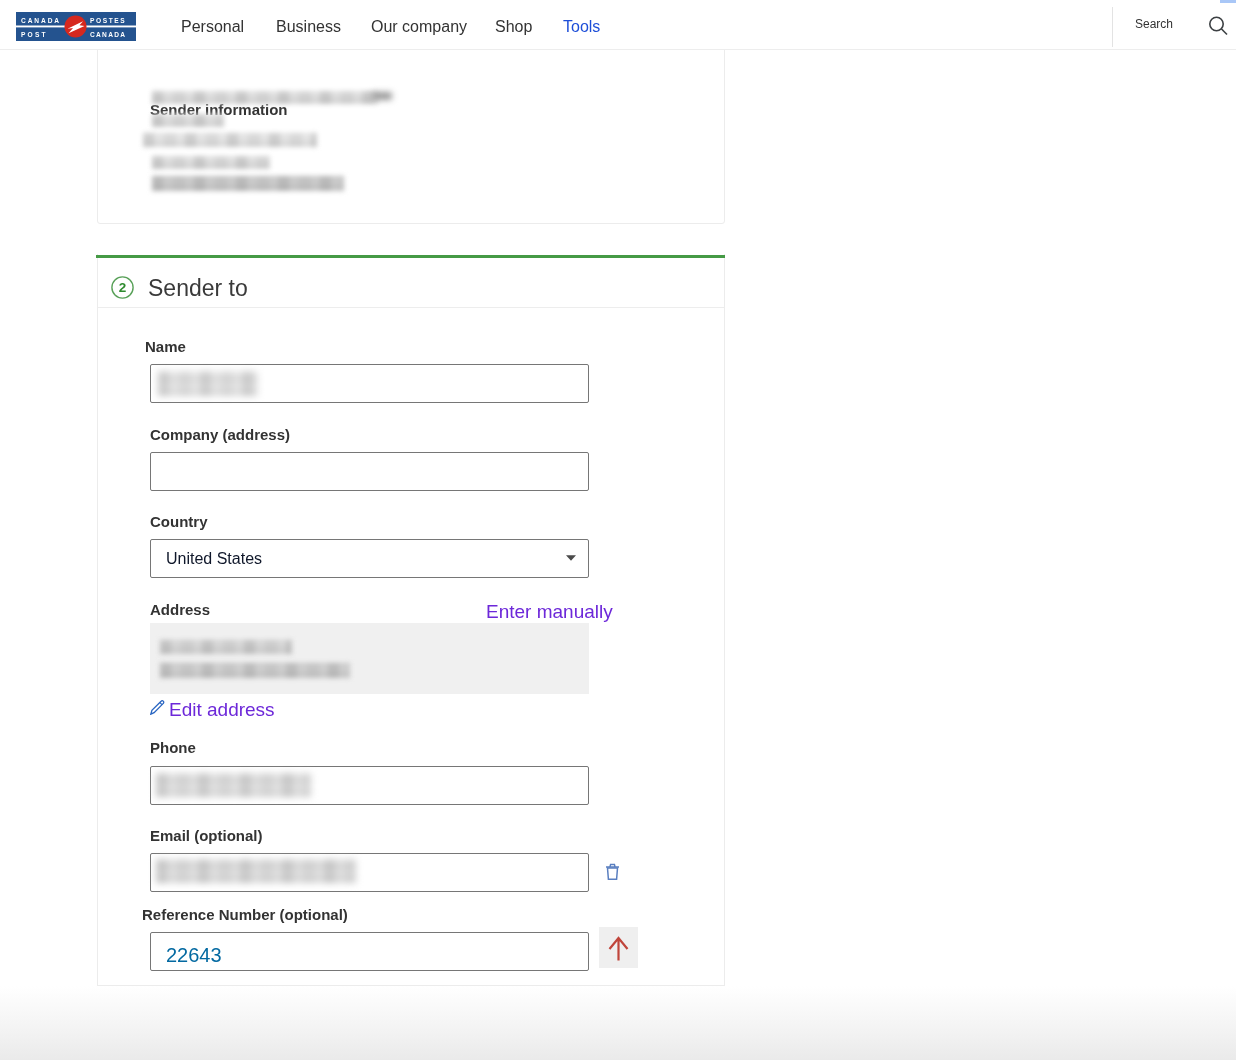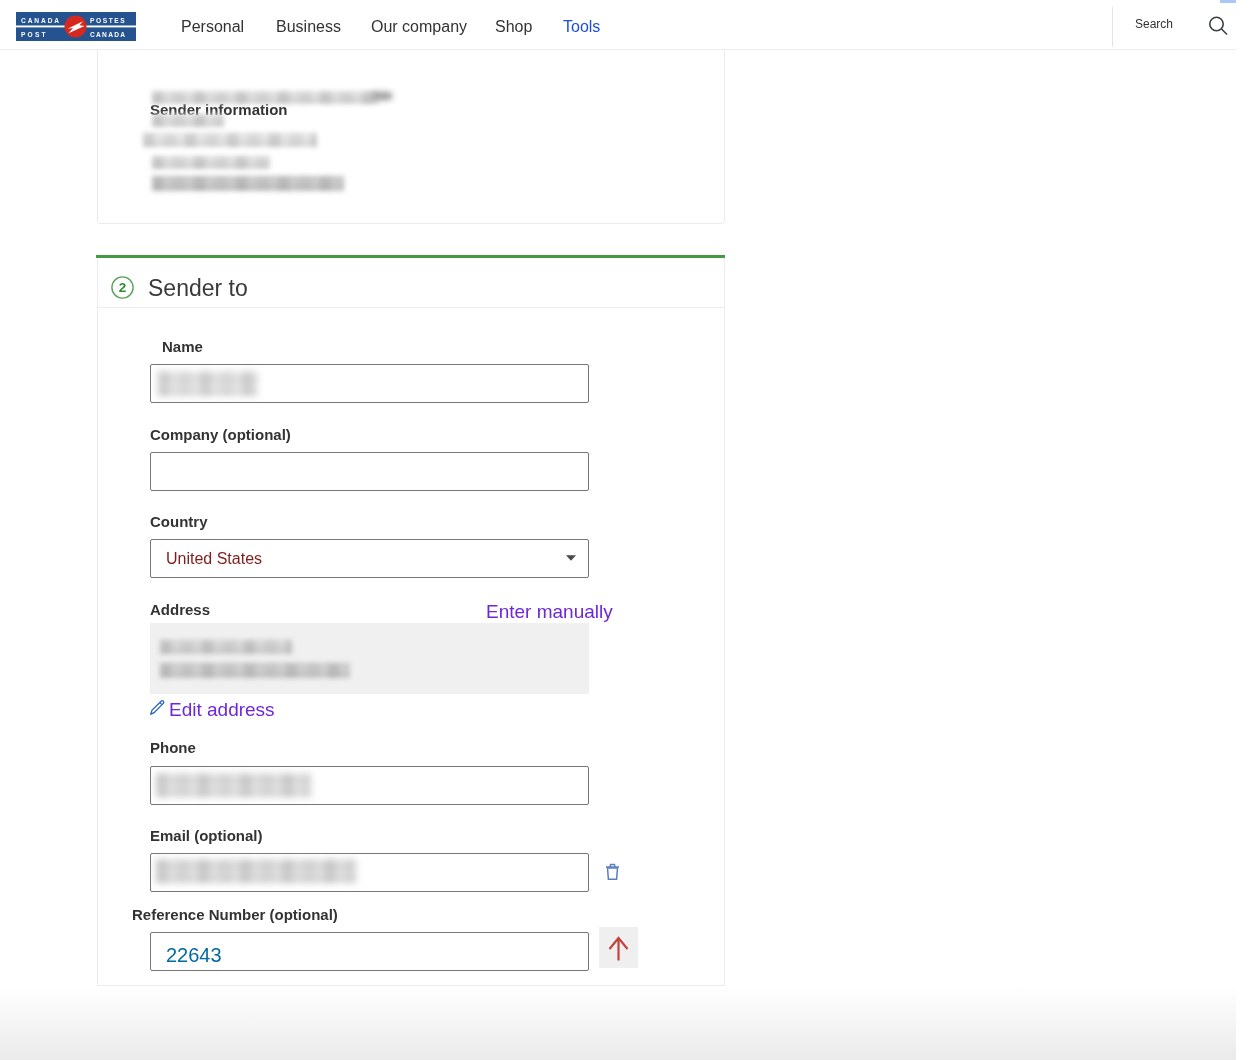--- a/index.html
+++ b/index.html
@@ -56,30 +56,30 @@
 
   <div class="abs" style="left:97px;top:254px;width:628px;height:732px;background:#fff;border:1px solid #ececec;border-top:none;"></div>
   <div class="abs" style="left:96px;top:255px;width:629px;height:3px;background:#459a45;"></div>
   <div class="abs" style="left:98px;top:307px;width:626px;height:1px;background:#ededed;"></div>
   <svg class="abs" style="left:111px;top:276px;" width="23" height="23" viewBox="0 0 23 23">
     <circle cx="11.5" cy="11.5" r="10.6" fill="none" stroke="#59a159" stroke-width="1.4"></circle>
     <text x="11.5" y="16.3" text-anchor="middle" fill="#2e8b2e" font-size="13.5" font-weight="bold" font-family="Liberation Sans">2</text>
   </svg>
   <div class="abs" style="left:148px;top:275px;font-size:23px;color:#3a3a3a;">Sender to</div>
 
-  <div class="lbl" style="left:162px;top:338px;">Name</div>
+  <div class="lbl" style="left:145px;top:338px;">Name</div>
   <div class="inp" style="left:150px;top:364px;"></div>
   <div class="mosaic" style="left:158px;top:371px;width:100px;height:25px;background-color:#e8e8e8;filter:blur(3.8px);"></div>
 
-  <div class="lbl" style="left:150px;top:426px;">Company (optional)</div>
+  <div class="lbl" style="left:150px;top:426px;">Company (address)</div>
   <div class="inp" style="left:150px;top:452px;"></div>
 
   <div class="lbl" style="left:150px;top:513px;">Country</div>
   <div class="inp" style="left:150px;top:539px;"></div>
-  <div class="abs" style="left:166px;top:550px;font-size:16px;color:#7f1d1d;">United States</div>
+  <div class="abs" style="left:166px;top:550px;font-size:16px;color:#0f172a;">United States</div>
   <svg class="abs" style="left:565px;top:554px;" width="12" height="8" viewBox="0 0 12 8">
     <path d="M1 1.2 L6 6.8 L11 1.2 Z" fill="#4a4a4a"></path>
   </svg>
 
   <div class="lbl" style="left:150px;top:601px;">Address</div>
   <div class="abs link" style="left:486px;top:601px;">Enter manually</div>
   <div class="abs" style="left:150px;top:623px;width:439px;height:71px;background:#f0f0f0;"></div>
   <div class="mosaic" style="left:160px;top:640px;width:132px;height:14px;background-color:#d6d6d6;"></div>
   <div class="mosaic" style="left:160px;top:663px;width:190px;height:15px;background-color:#cdcdcd;"></div>
   <svg class="abs" style="left:150px;top:700px;" width="15" height="15" viewBox="0 0 15 15">
@@ -93,21 +93,21 @@
   <div class="mosaic" style="left:156px;top:773px;width:155px;height:24px;background-color:#e4e4e4;filter:blur(3.8px);"></div>
 
   <div class="lbl" style="left:150px;top:827px;">Email (optional)</div>
   <div class="inp" style="left:150px;top:853px;"></div>
   <div class="mosaic" style="left:156px;top:859px;width:200px;height:24px;background-color:#e2e2e2;filter:blur(3.8px);"></div>
   <svg class="abs" style="left:605px;top:863px;" width="15" height="18" viewBox="0 0 15 18">
     <path d="M2.5 5 L12.5 5 L11.6 16.2 L3.4 16.2 Z" fill="none" stroke="#5a7fc0" stroke-width="1.5"></path>
     <path d="M1 4 L14 4 M5 3.8 L5.6 1.4 L9.4 1.4 L10 3.8" fill="none" stroke="#5a7fc0" stroke-width="1.5"></path>
   </svg>
 
-  <div class="lbl" style="left:132px;top:906px;">Reference Number (optional)</div>
+  <div class="lbl" style="left:142px;top:906px;">Reference Number (optional)</div>
   <div class="inp" style="left:150px;top:932px;"></div>
   <div class="abs" style="left:166px;top:944px;font-size:20px;color:#0369a1;">22643</div>
 
   <div class="abs" style="left:599px;top:927px;width:39px;height:41px;background:#efefef;"></div>
   <svg class="abs" style="left:599px;top:927px;" width="39" height="41" viewBox="0 0 39 41">
     <path d="M19.5 33.5 L19.5 12 M10.5 22 L19.5 11 L28.5 22" fill="none" stroke="#c0453b" stroke-width="2.2"></path>
   </svg>
 
   <div class="abs" style="left:0;top:986px;width:1256px;height:74px;background:linear-gradient(180deg,#ffffff 0%,#f4f4f4 55%,#eaeaea 100%);"></div>
 

